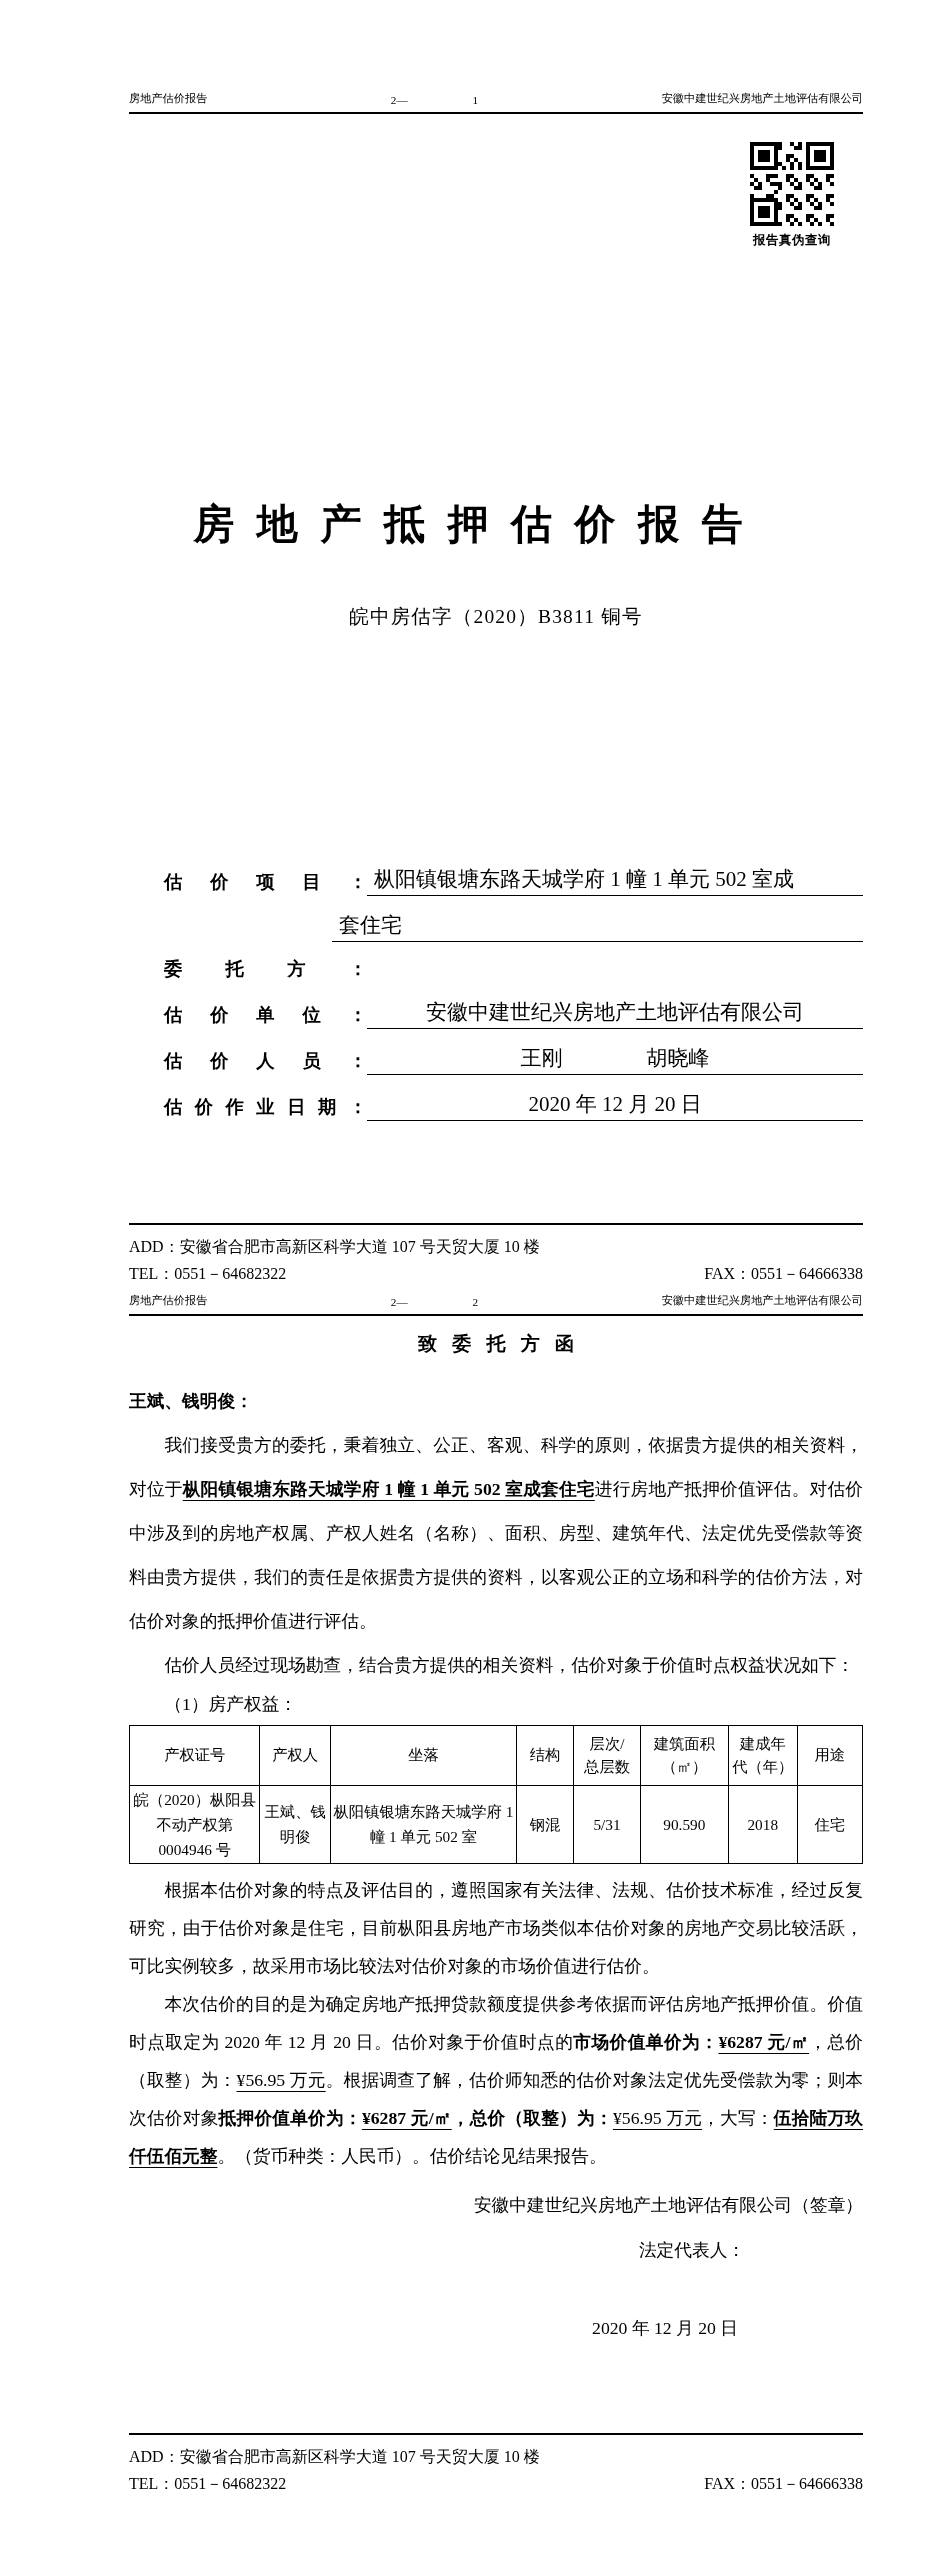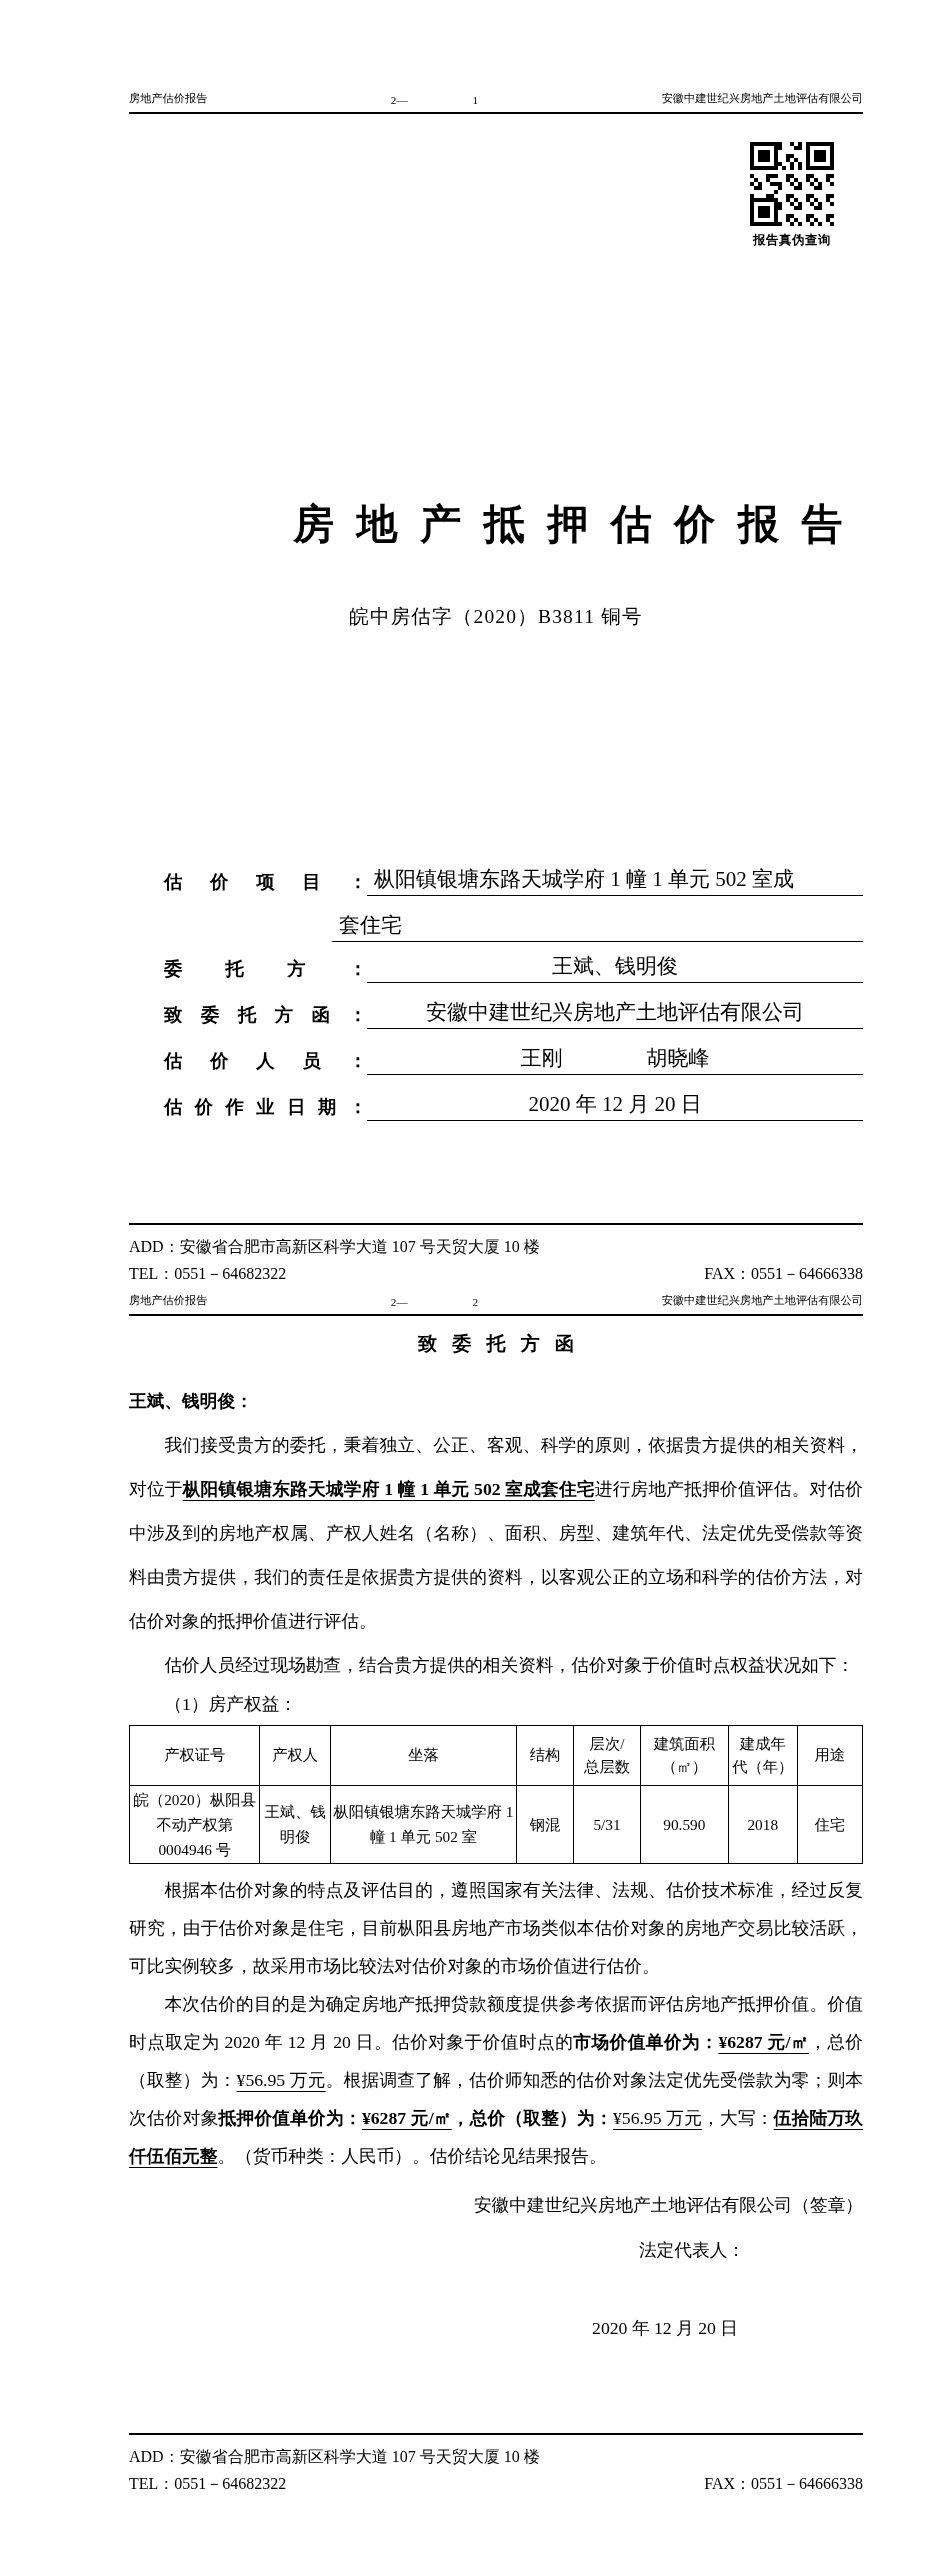--- a/index.html
+++ b/index.html
@@ -8,21 +8,21 @@
   
   .runhead{position:absolute;left:129px;width:734px;border-bottom:2.4px solid #000;
            padding-bottom:5.9px;display:flex;justify-content:space-between;align-items:flex-end;
            font-size:11.2px;}
   .runhead .mid{display:flex;gap:65px;}
   
   .qrwrap{position:absolute;left:742px;top:142px;width:100px;text-align:center;font-family:Liberation Mono, monospace;}
   .qrwrap svg{width:84px;height:84px;display:block;margin:0 auto;}
   .qrcap{font-weight:bold;font-size:12.4px;margin-top:5.9px;letter-spacing:0.6px;}
   
-  .covertitle{position:absolute;left:71px;width:794px;top:497px;text-align:right;
+  .covertitle{position:absolute;left:71px;width:794px;top:497px;text-align:center;
               font-size:41px;font-weight:bold;letter-spacing:0.55em;text-indent:0.55em;}
   .reportno{position:absolute;left:129px;width:734px;top:603px;text-align:center;
             font-size:19.5px;letter-spacing:1.2px;}
   
   .fields{position:absolute;left:129px;top:854px;width:734px;}
   .frow{display:flex;align-items:flex-end;height:46px;}
   .frow.first{height:42px;}
   .flabel{width:203px;font-weight:bold;font-size:18.3px;text-align:justify;text-align-last:justify;
           flex:0 0 203px;padding-bottom:2.4px;margin-left:35px;}
   .fvalue{flex:1;border-bottom:1.8px solid #000;font-size:21px;text-align:center;
@@ -273,24 +273,23 @@
   <div class="fields">
     <div class="frow first">
       <span class="flabel">估价项目：</span>
       <span class="fvalue left">枞阳镇银塘东路天城学府 1 幢 1 单元 502 室成</span>
     </div>
     <div class="frow fcont">
       <span class="fvalue left">套住宅</span>
     </div>
     <div class="frow" style="height:41px;">
       <span class="flabel">委托方：</span>
-      <span class="fvalue">王斌、钱明俊</span>
     </div>
     <div class="frow">
-      <span class="flabel">致委托方函：</span>
+      <span class="flabel">估价单位：</span>
       <span class="fvalue">安徽中建世纪兴房地产土地评估有限公司</span>
     </div>
     <div class="frow">
       <span class="flabel">估价人员：</span>
       <span class="fvalue">王刚　　　　胡晓峰</span>
     </div>
     <div class="frow">
       <span class="flabel">估价作业日期：</span>
       <span class="fvalue">2020 年 12 月 20 日</span>
     </div>

